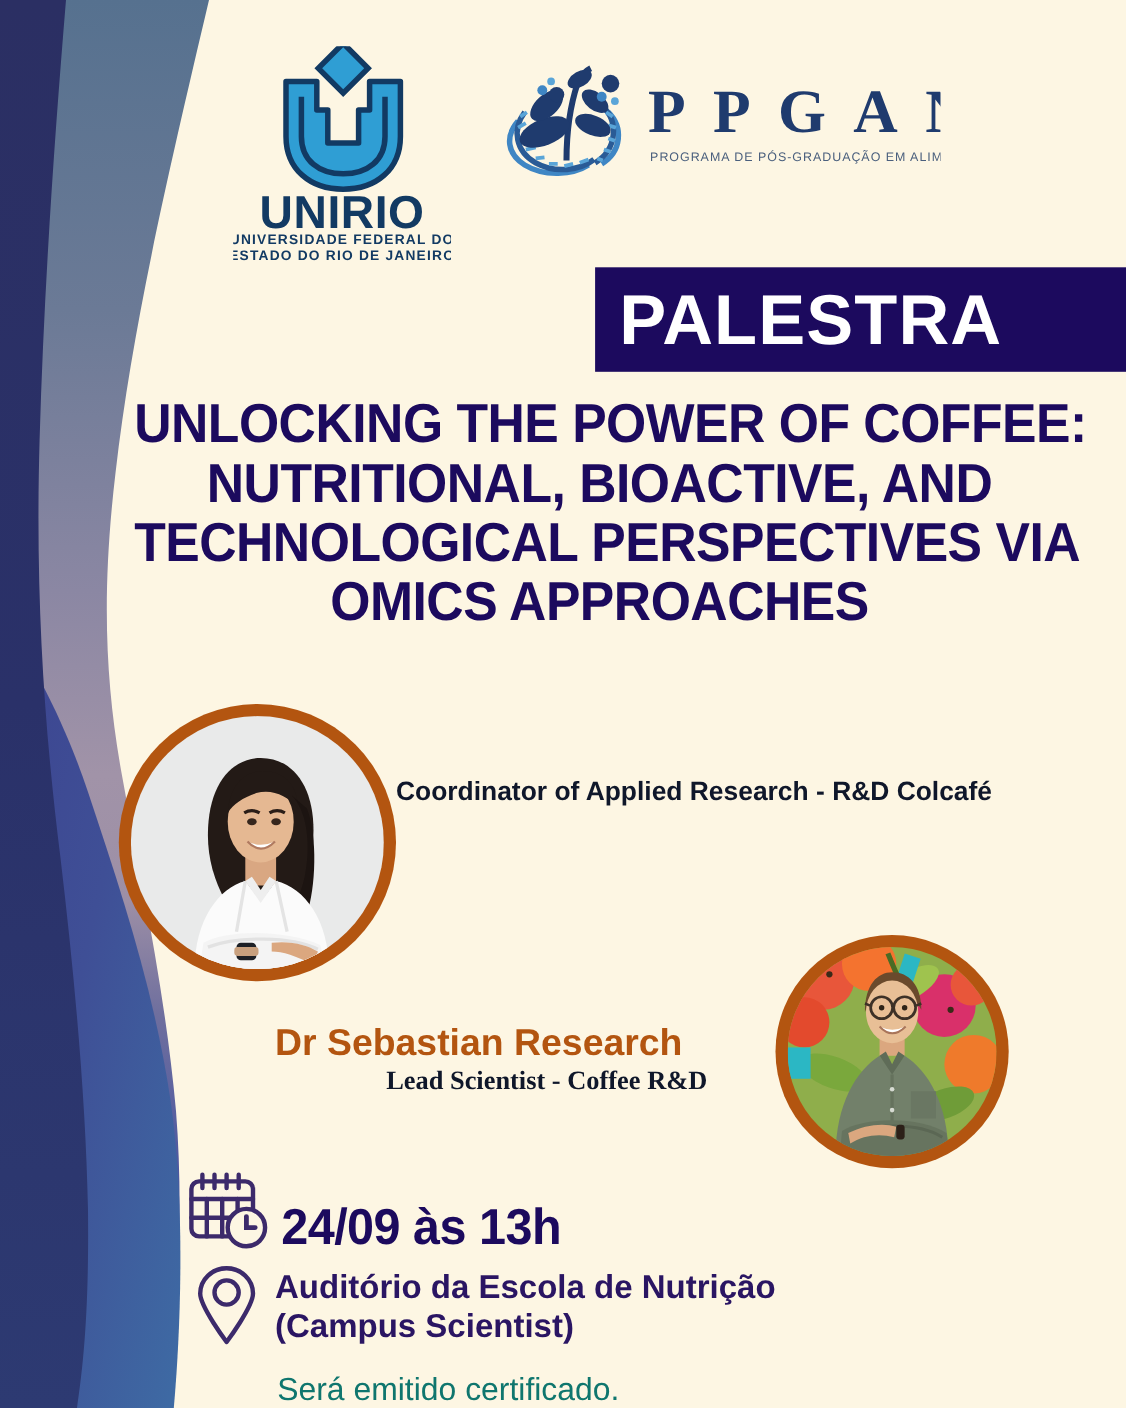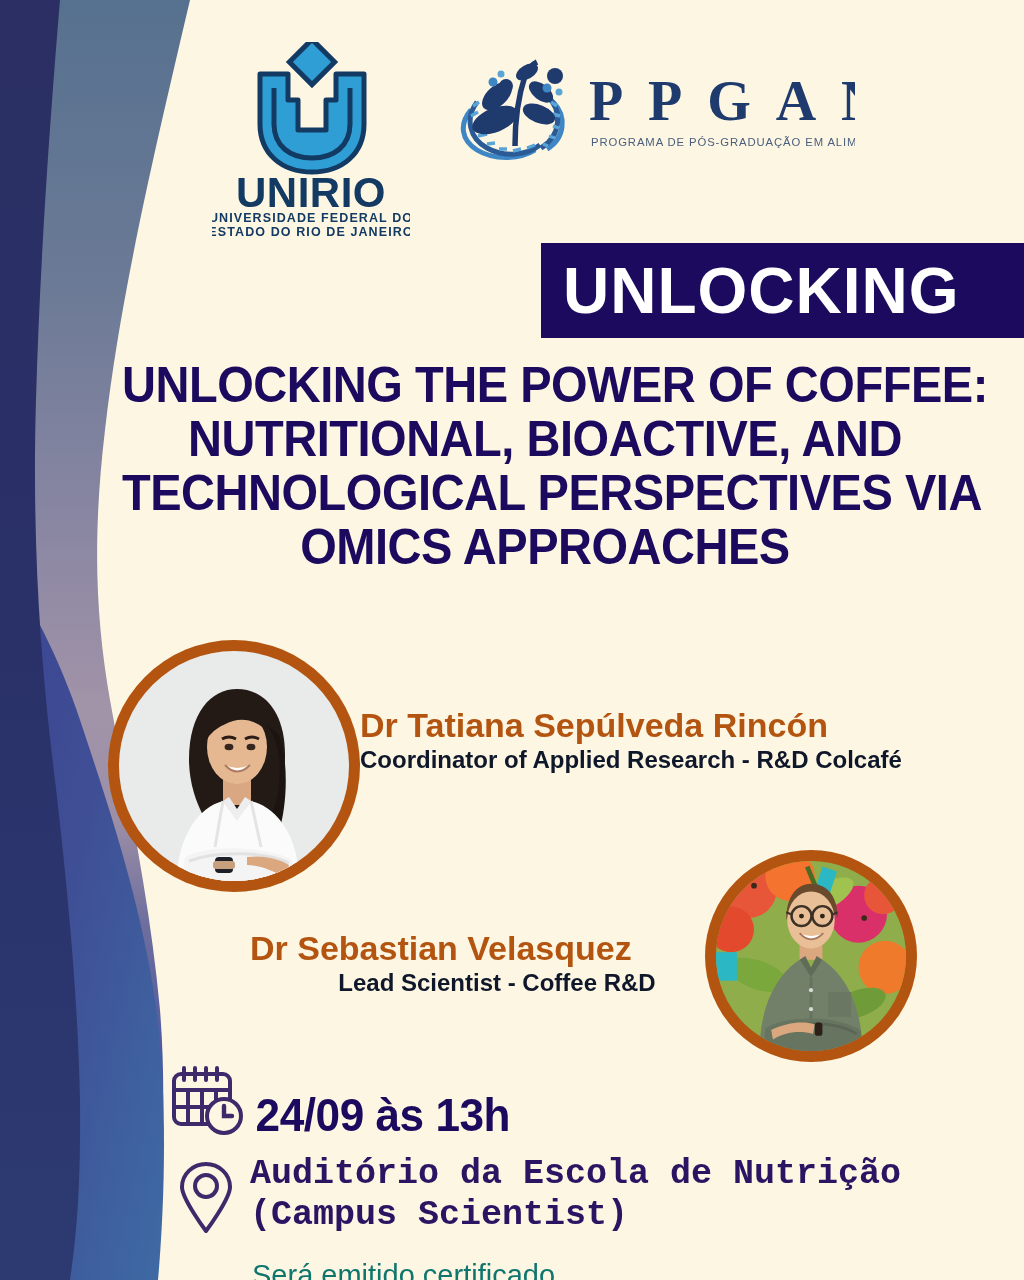--- a/index.html
+++ b/index.html
@@ -90,21 +90,21 @@
   }
   .sp-role {
     color:#0f172a;
     font-family:"Liberation Sans", sans-serif;
     font-weight:bold;
     font-size:24px;
     line-height:1.25;
     white-space:nowrap;
   }
   #speaker2-text .sp-name { text-align:left; }
-  #speaker2-text .sp-role { text-align:center; padding-left:44px; }
+  #speaker2-text .sp-role { text-align:center; padding-left:44px;font-family:Liberation Serif, serif; }
 
   
   #info-block { position:absolute; left:168px; top:1062px; width:700px; }
 
   .info-row { display:flex; align-items:flex-end; }
   #datetime-row { margin-bottom:6px; }
   #datetime-icon { width:78px; height:76px; flex:none; }
   #datetime-value {
     color:#1c0a5e;
     font-family:"Liberation Sans Narrow","Liberation Sans", sans-serif;
@@ -114,23 +114,23 @@
     padding-top:18px; padding-left:10px;
     letter-spacing:-0.5px;
     white-space:nowrap;
     transform:scaleX(0.96); transform-origin:left center;
   }
 
   #location-row { margin-top:10px; }
   #location-icon { width:60px; height:74px; flex:none; margin-left:8px; }
   #location-text {
     color:#2a1563;
-    font-family:Liberation Mono, monospace;
-    font-weight:bold;
-    font-size:35px;
+    font-family:Liberation Sans, sans-serif;
+    font-weight:bold;
+    font-size:30px;
     line-height:1.16;
     padding-top:6px; padding-left:14px;
     letter-spacing:0px;
     white-space:nowrap;
   }
   #certificate-note {
     color:#0f766e;
     font-family:"Liberation Sans Narrow","Liberation Sans", sans-serif;
     font-size:29px;
     line-height:1;
@@ -230,21 +230,21 @@
           <circle cx="104" cy="30" r="4.5" fill="#3f86c4"></circle>
           <circle cx="116" cy="34" r="3.5" fill="#5aa5d8"></circle>
         </g>
         <text x="146" y="62" font-family="Liberation Serif, serif" font-weight="bold" font-size="56" fill="#1f3b6e" letter-spacing="7">P P G A N</text>
         <text x="148" y="88" font-family="Liberation Sans, sans-serif" font-size="11.3" fill="#4a5f7d" letter-spacing="0.9">PROGRAMA DE PÓS-GRADUAÇÃO EM ALIMENTOS E NUTRIÇÃO</text>
       </svg>
     </div>
   </div>
 
   <div id="palestra-banner">
-    <span id="palestra-label">UNLOCKING</span>
+    <span id="palestra-label">PALESTRA</span>
   </div>
 
   <div id="talk-title">
     <span class="tl">UNLOCKING THE POWER OF COFFEE:</span>
     <span class="tl">NUTRITIONAL, BIOACTIVE, AND</span>
     <span class="tl">TECHNOLOGICAL PERSPECTIVES VIA</span>
     <span class="tl">OMICS APPROACHES</span>
   </div>
 
   <div class="photo-ring" id="speaker1-photo">
@@ -285,26 +285,25 @@
         <path d="M70 210 C96 200 146 200 170 212" stroke="#e2e2e2" stroke-width="3" fill="none"></path>
 
         <path d="M128 206 C146 204 160 208 170 214 L166 226 C150 218 138 214 128 214 Z" fill="#dba77f"></path>
 
         <rect x="96" y="206" width="18" height="16" rx="4" fill="#1d2026"></rect>
         <rect x="94" y="210" width="22" height="8" rx="3" fill="#c8a07e"></rect>
       </svg>
     </div>
   </div>
   <div class="speaker-text" id="speaker1-text">
-    <div class="sp-name">Dr Tatiana Sepúlveda Rincón</div>
     <div class="sp-role">Coordinator of Applied Research - R&amp;D Colcafé</div>
   </div>
 
   <div class="speaker-text" id="speaker2-text">
-    <div class="sp-name">Dr Sebastian Velasquez</div>
+    <div class="sp-name">Dr Sebastian Research</div>
     <div class="sp-role">Lead Scientist - Coffee R&amp;D</div>
   </div>
   <div class="photo-ring" id="speaker2-photo">
     <div class="photo-inner">
       <svg viewBox="0 0 200 200" width="100%" height="100%">
 
         <rect width="200" height="200" fill="#8fae4b"></rect>
         <circle cx="34" cy="30" r="30" fill="#e8563a"></circle>
         <circle cx="78" cy="16" r="26" fill="#f4732f"></circle>
         <circle cx="16" cy="72" r="24" fill="#e34a2d"></circle>

